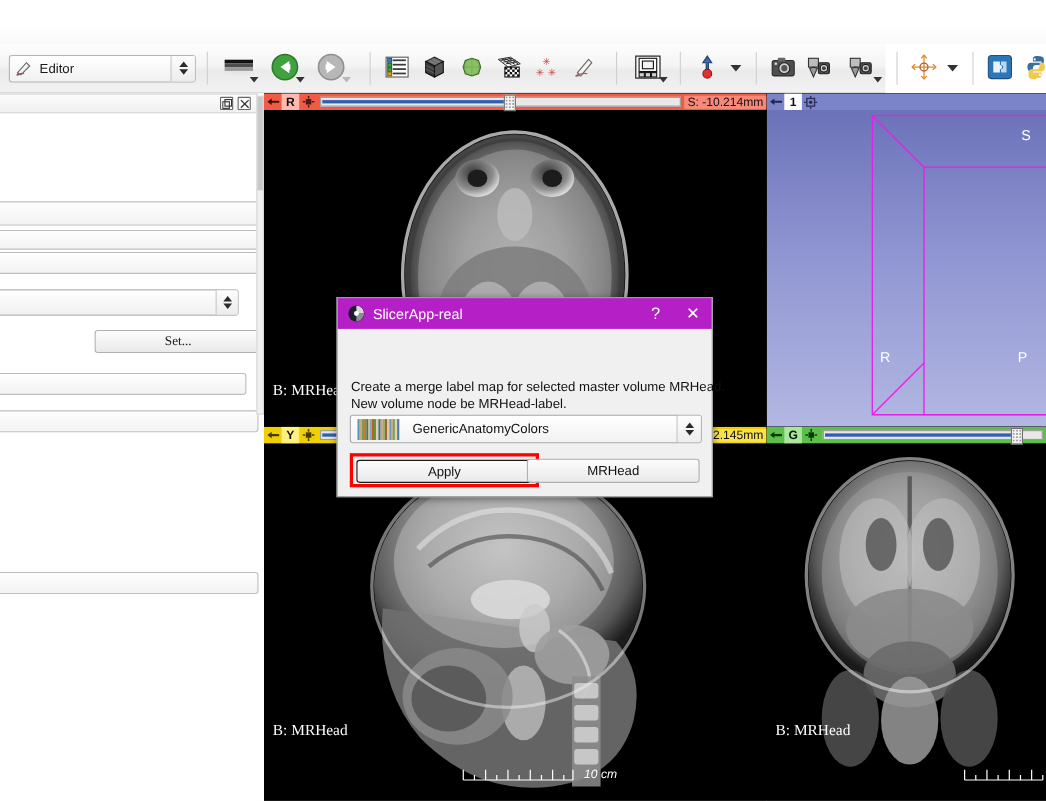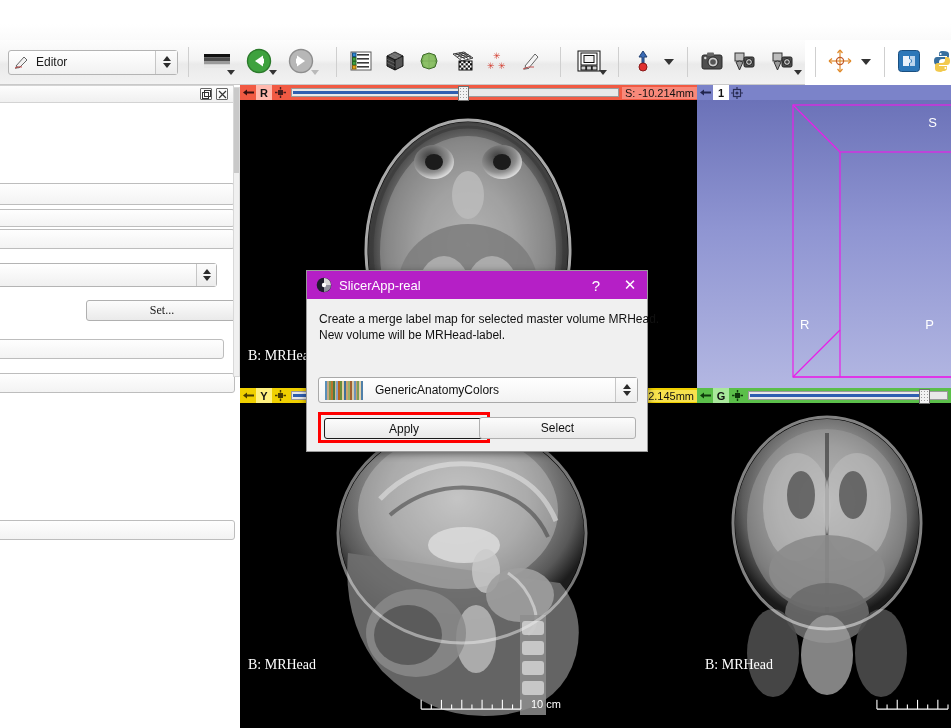--- a/index.html
+++ b/index.html
@@ -134,21 +134,21 @@
   .slider-handle { position:absolute; top:-3px; width:11px; height:15px;
                    background:#f2f2f2; border:1px solid #6f6f6f;
                    background-image: radial-gradient(circle, #9c9c9c 0.6px, transparent 0.7px);
                    background-size:3px 3px; }
   .offset-label { padding:0 3px; font-size:11px; color:#111; flex:none; }
   .offset-label.red { background:#f8897a; }
   .offset-label.yel { background:#f7e14d; }
 
   .vlabel-bl { position:absolute; left:8px; bottom:10px; color:#fff;
                font-family:"Liberation Serif", serif; font-size:14px; }
-  .scalebar { position:absolute; bottom:14px; color:#fff; font-size:11px; display:flex; align-items:flex-end; gap:5px;}
+  .scalebar { position:absolute; bottom:14px; color:#fff; font-size:11px; display:flex; align-items:flex-end; gap:5px;font-style:italic;}
   .ruler { height:12px; position:relative; }
 
   .slice-img { position:absolute; left:0; top:15px; width:100%; height:calc(100% - 15px); }
 
   
   .v3d-bg { position:absolute; left:0; top:15px; width:100%; height:288px;
             background: linear-gradient(to bottom,#6b72b8 0%,#8f95d2 45%,#b3b7e2 100%); }
   .axis-letter { position:absolute; color:#fff; font-size:13px; }
 
   
@@ -158,21 +158,21 @@
     box-shadow: 0 2px 7px rgba(0,0,0,.45);
   }
   #dlg-title {
     height:28px; background:#b51fc6;
     display:flex; align-items:center; color:#fff; font-size:13px;
   }
   #dlg-title .logo { width:16px; height:16px; margin:0 7px 0 9px; flex:none; }
   #dlg-title .tt { flex:1; }
   .dlg-tbtn { width:34px; height:28px; display:flex; align-items:center; justify-content:center;
               color:#fff; font-size:15px; }
-  #dlg-body { padding:12px 10px 0 12px; }
+  #dlg-body { padding:12px 10px 0 12px;margin-top:32px; }
   .dlg-line { font-size:12px; color:#111; line-height:16px; white-space:nowrap; }
 
   #colorcombo {
     position:absolute; left:11px; top:106px; width:320px; height:26px;
     background:linear-gradient(to bottom,#ffffff,#f2f2f2);
     border:1px solid #a9a9a9; border-radius:3px;
     display:flex; align-items:center;
   }
   #colorswatch { width:38px; height:19px; margin-left:6px; flex:none; display:flex; }
   #colorswatch i { display:block; height:100%; flex:1 1 auto; }
@@ -756,21 +756,21 @@
           <circle cx="8" cy="8" r="2.2" fill="#ffffff"></circle>
         </svg>
       </span>
       <span class="tt">SlicerApp-real</span>
       <span class="dlg-tbtn">?</span>
       <span class="dlg-tbtn">✕</span>
     </div>
 
     <div id="dlg-body">
       <div class="dlg-line">Create a merge label map for selected master volume MRHead.</div>
-      <div class="dlg-line">New volume will be MRHead-label.</div>
+      <div class="dlg-line">New volume node be MRHead-label.</div>
     </div>
 
     <div id="applywrap">
       <div id="apply-btn">Apply</div>
     </div>
 
     <div id="colorcombo">
       <span id="colorswatch">
           <i style="background: rgb(90, 143, 184);"></i>
           <i style="background: rgb(200, 168, 130);"></i>
@@ -793,17 +793,17 @@
           <i style="background: rgb(227, 210, 173);"></i>
           <i style="background: rgb(79, 127, 168);"></i>
         </span>
       <span class="cc-text">GenericAnatomyColors</span>
       <span class="mc-spin">
         <i class="spin-up"></i>
           <i class="spin-dn"></i>
       </span>
     </div>
 
-    <div id="cancel-btn">Select</div>
+    <div id="cancel-btn">MRHead</div>
   </div>
 
 
 </div>
 
 </body></html>

